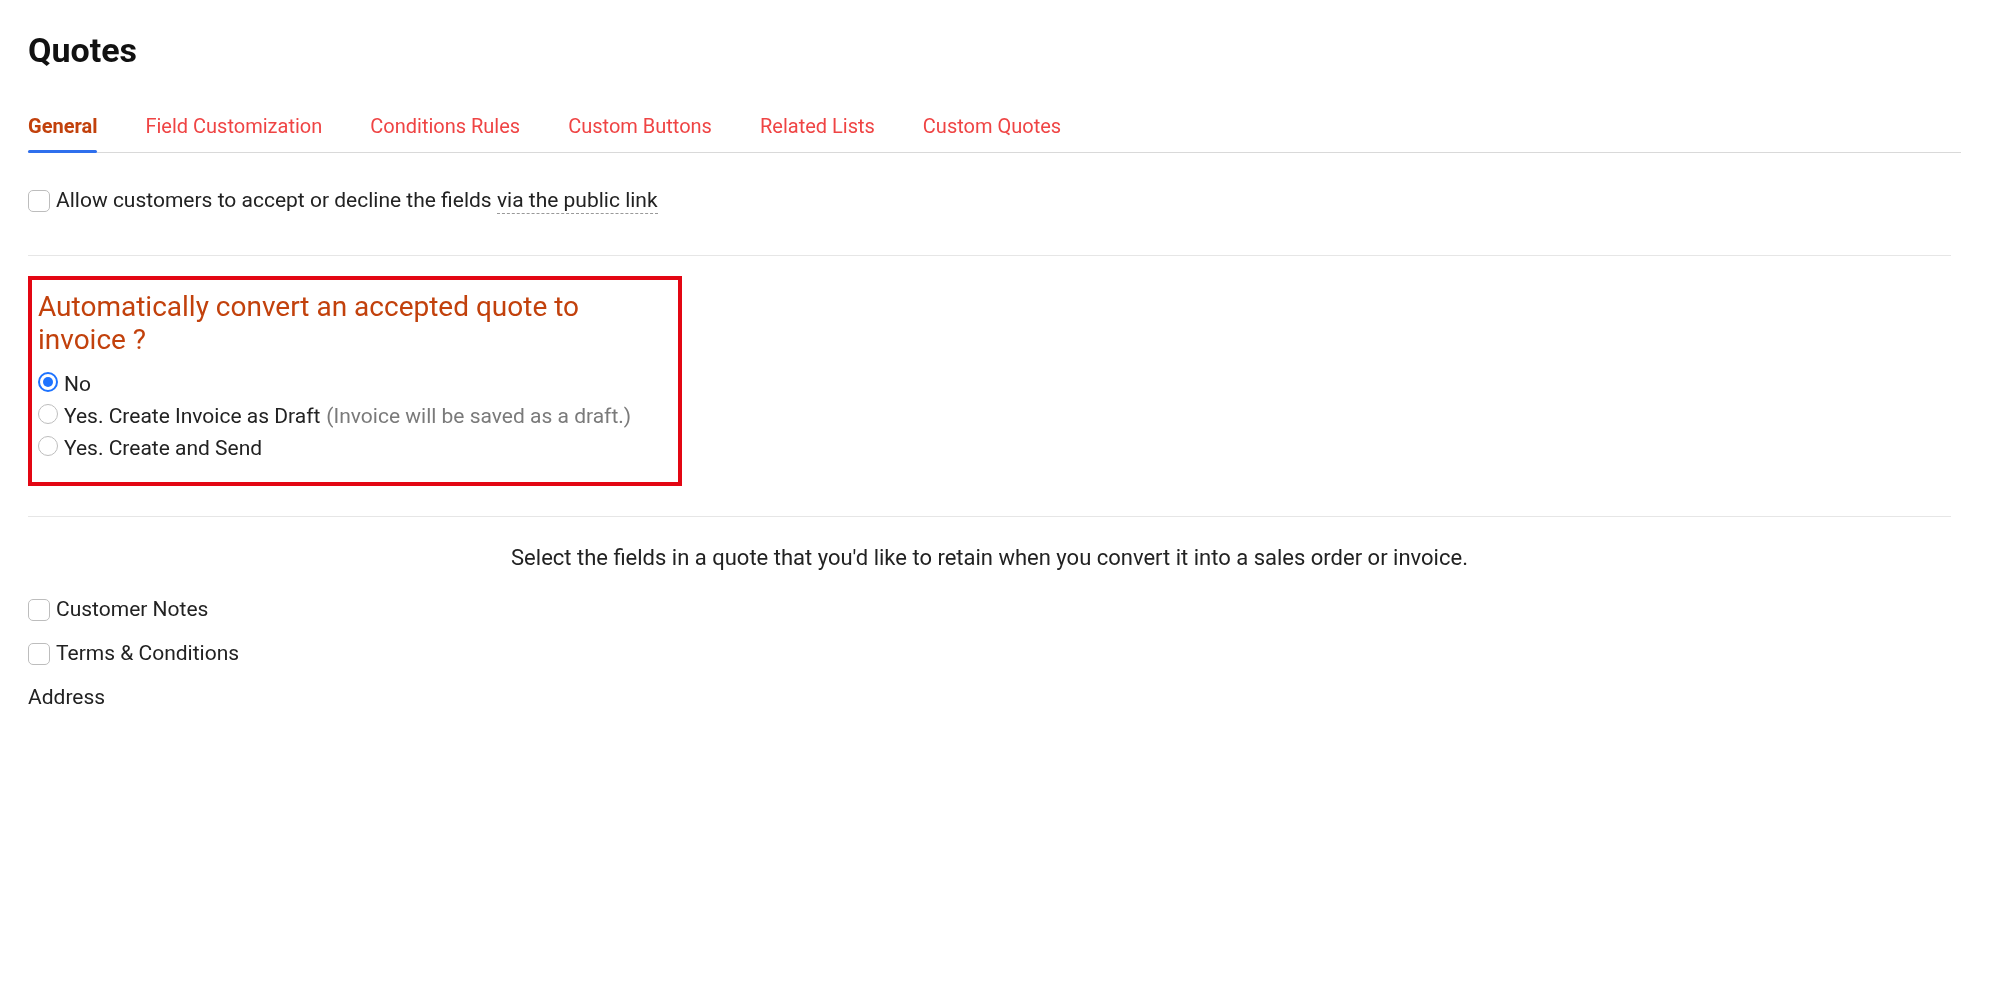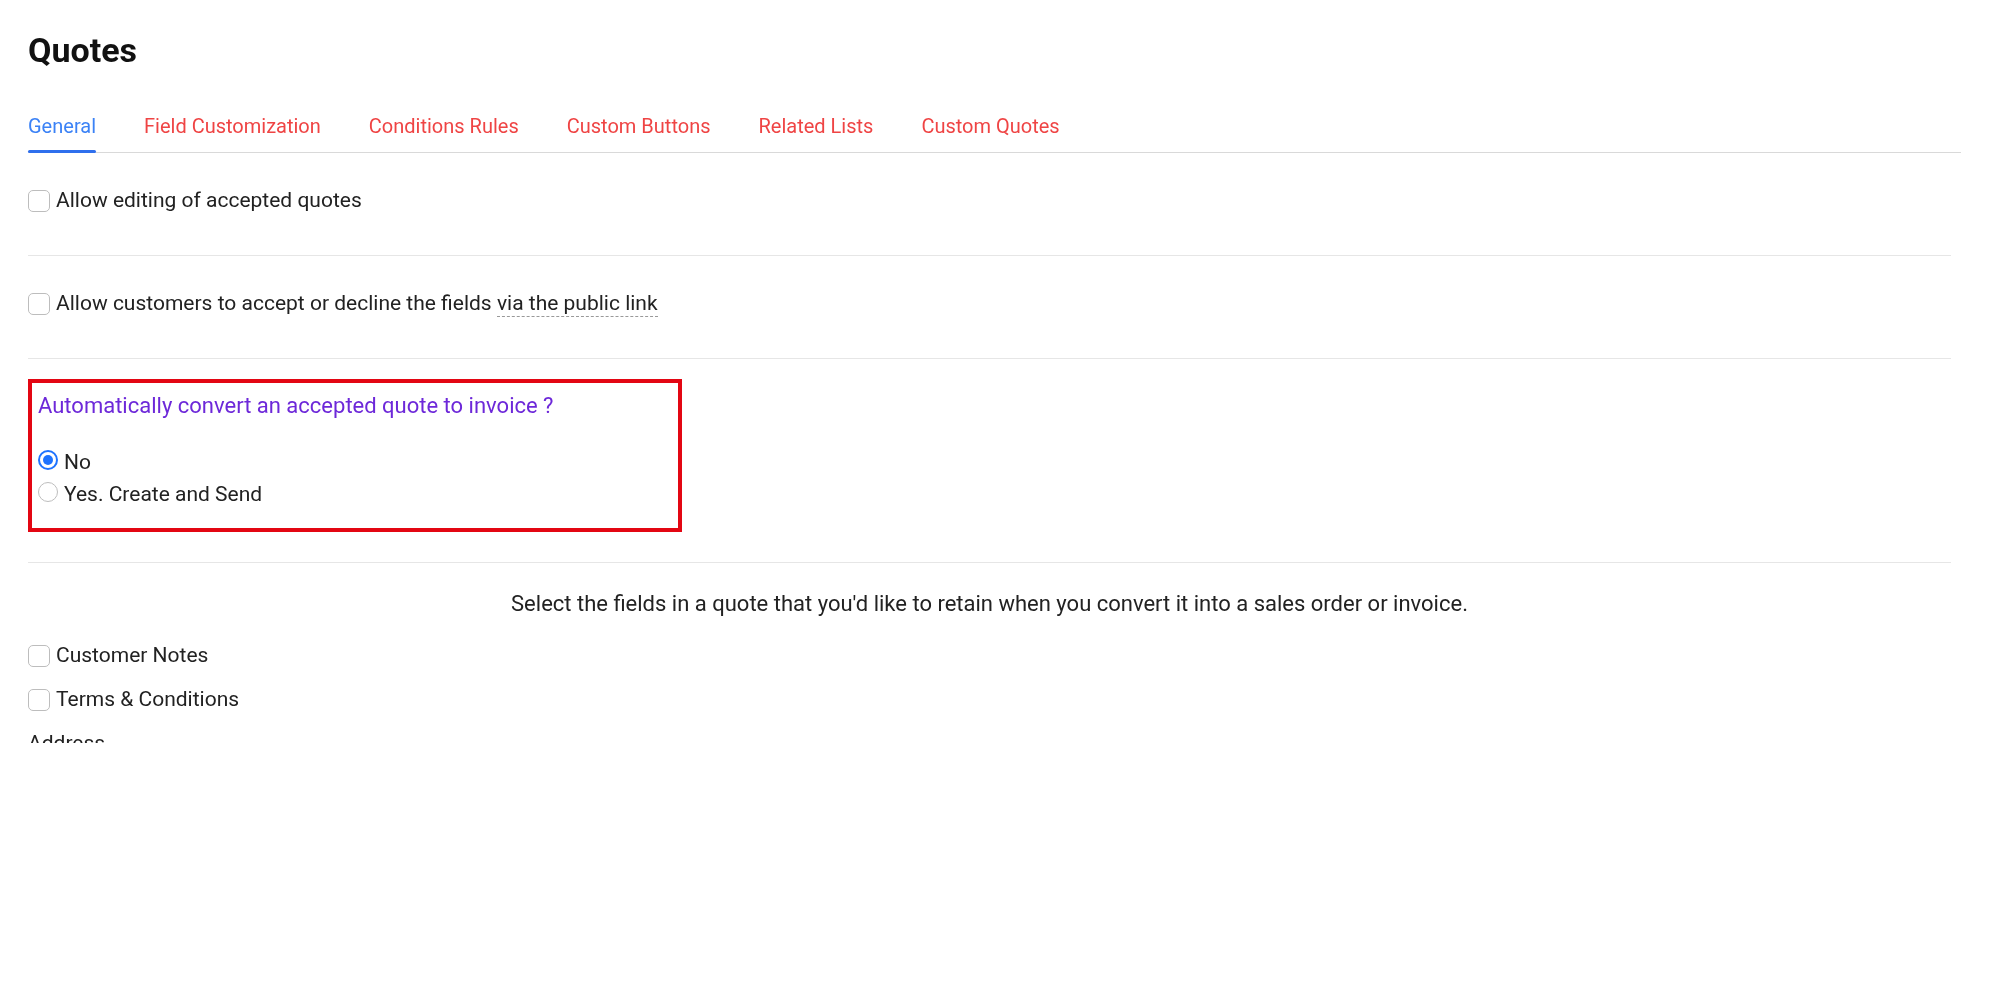--- a/index.html
+++ b/index.html
@@ -30,22 +30,22 @@
       margin-bottom: 0;
     }
     .tab {
       font-size: 20px;
       color: #ef4444;
       padding: 0 0 14px 0;
       cursor: pointer;
       position: relative;
     }
     .tab.active {
-      font-weight: 400;
-      color: #3b82f6;
+      font-weight: 700;
+      color: #c2410c;
     }
     .tab.active::after {
       content: "";
       position: absolute;
       left: 0;
       right: 0;
       bottom: -1px;
       height: 3px;
       background: #2f6fed;
       border-radius: 2px;
@@ -85,23 +85,23 @@
     .dotted-underline {
       border-bottom: 1.5px dashed #999;
       padding-bottom: 1px;
     }
     .highlight-box {
       border: 4px solid #e30613;
       padding: 10px 10px 14px 6px;
       width: 654px;
     }
     .question {
-      font-size: 22px;
-      color: #6d28d9;
-      margin-bottom: 32px;
+      font-size: 28px;
+      color: #c2410c;
+      margin-bottom: 16px;
     }
     .radio-row {
       display: flex;
       align-items: flex-start;
       gap: 6px;
       font-size: 21px;
       color: #222;
       margin: 8px 0;
     }
     .radio-row input[type="radio"] {
@@ -163,45 +163,44 @@
     <div class="tab active">General</div>
     <div class="tab">Field Customization</div>
     <div class="tab">Conditions Rules</div>
     <div class="tab">Custom Buttons</div>
     <div class="tab">Related Lists</div>
     <div class="tab">Custom Quotes</div>
   </div>
 
   <div class="content">
 
-    <div class="section">
-      <label class="cb-row">
-        <input type="checkbox" style="">
-        <span>Allow editing of accepted quotes</span>
-      </label>
-    </div>
 
     <div class="section">
       <label class="cb-row">
         <input type="checkbox" style="">
         <span>
           <span>Allow customers to accept or decline the fields </span><span class="dotted-underline">via the public link</span>
         </span>
       </label>
     </div>
 
     <div class="section" style="padding-top:20px;">
       <div class="highlight-box">
         <div class="question">Automatically convert an accepted quote to invoice ?</div>
 
         <label class="radio-row">
           <input type="radio" name="autoconvert" checked="" style="">
           <span>No</span>
         </label>
 
+        <label class="radio-row">
+          <input type="radio" name="autoconvert" style="">
+          <span>Yes. Create Invoice as Draft </span>
+          <span class="hint">(Invoice will be saved as a draft.)</span>
+        </label>
 
         <label class="radio-row">
           <input type="radio" name="autoconvert" style="">
           <span>Yes. Create and Send </span>
         </label>
       </div>
     </div>
 
     <div class="section" style="border-bottom:none;">
       <div class="section-title">Select the fields in a quote that you'd like to retain when you convert it into a sales order or invoice.</div>

